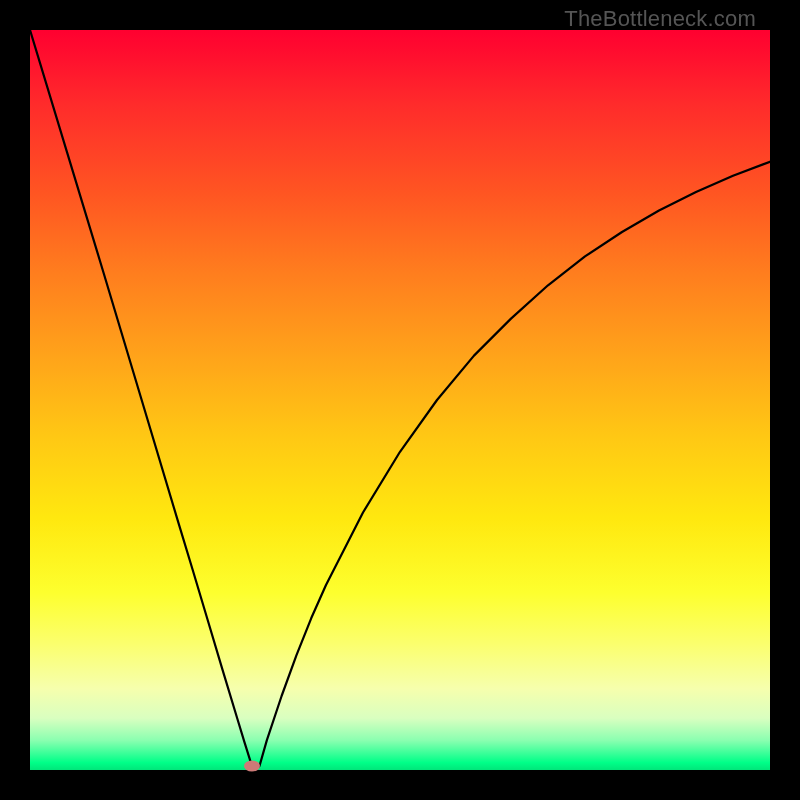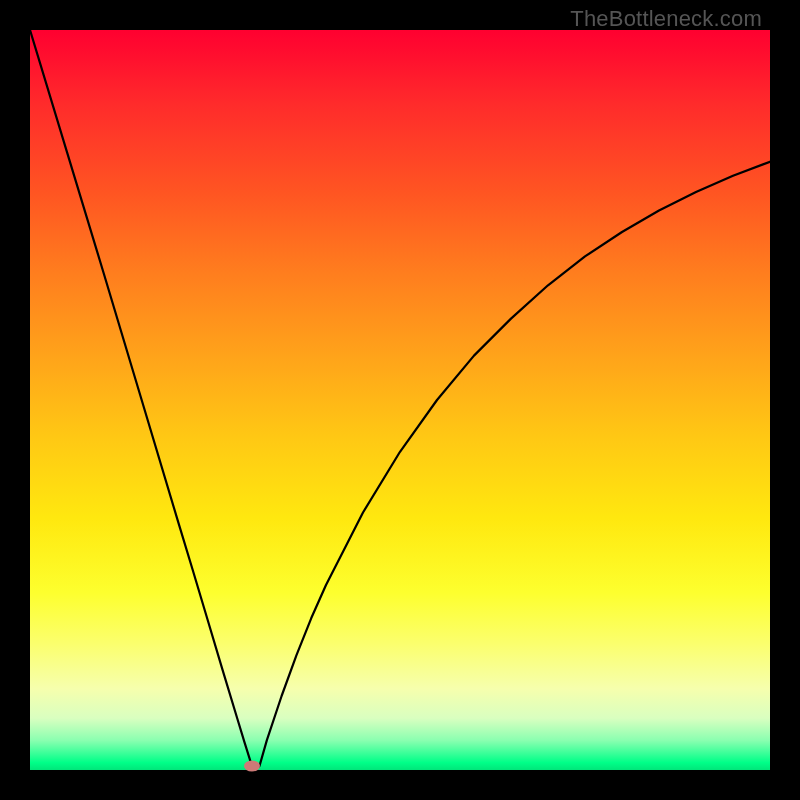--- a/index.html
+++ b/index.html
@@ -28,21 +28,21 @@
       #fbff6e 83%,
       #f6ffad 89%,
       #d9ffc0 93%,
       #8affb0 96%,
       #00ff88 99%,
       #00e67a 100%);
   }
   .watermark {
     position: absolute;
     top: 6px;
-    right: 38px;
+    right: 44px;
     color: #555;
     font-family: Arial, Helvetica, sans-serif;
     font-size: 22px;
     font-weight: 500;
     letter-spacing: 0.2px;
     z-index: 10;
   }
   .curve-svg {
     position: absolute;
     left: 30px;

